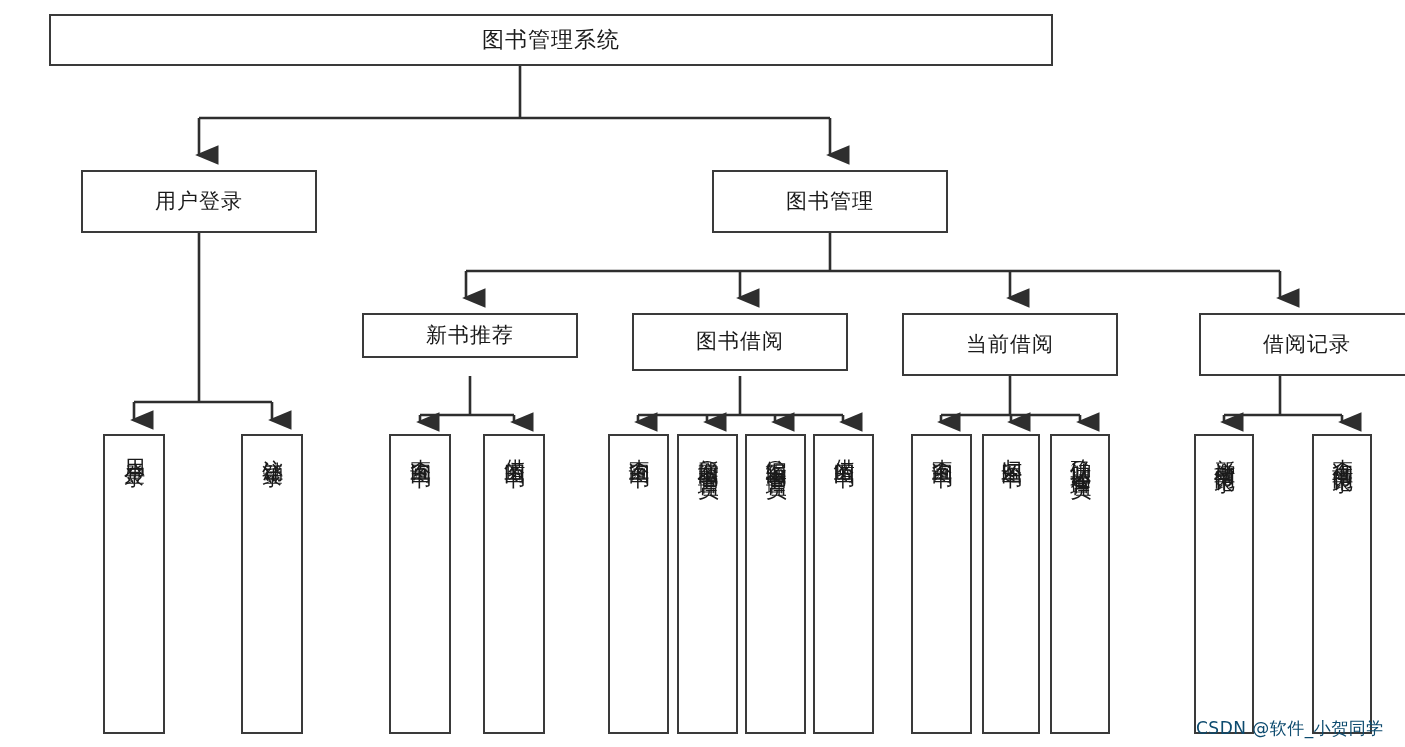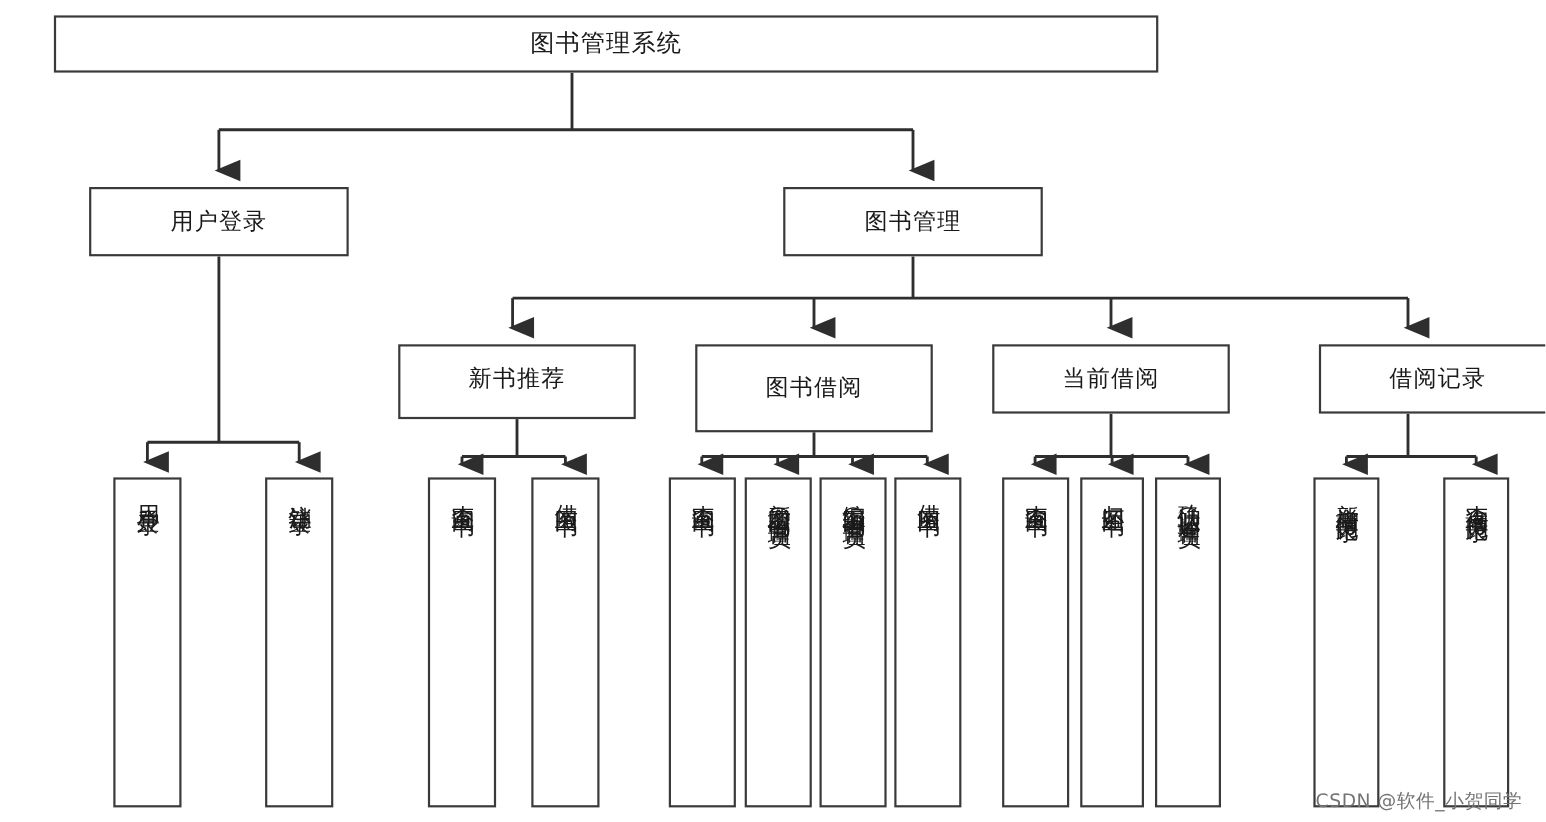--- a/index.html
+++ b/index.html
@@ -52,21 +52,21 @@
     white-space: nowrap;
     color: #1a1a1a;
   }
   .node.root {
     font-size: 22px;
     margin-left: 31px;
   }
   .watermark {
     position: absolute;
     font-size: 17px;
-    color: #737373;
+    color: #0c4a6e;
     white-space: nowrap;
     letter-spacing: 0.5px;
   }
 </style>
 </head>
 <body>
 
 <div id="diagram-root">
 
   <svg class="wires" viewBox="0 0 1405 747" xmlns="http://www.w3.org/2000/svg">
@@ -123,24 +123,24 @@
     <span>图书管理系统</span>
   </div>
 
   <div class="node horizontal" style="left:81px; top:170px; width:236px; height:63px;">
     <span>用户登录</span>
   </div>
   <div class="node horizontal" style="left:712px; top:170px; width:236px; height:63px;text-align:right;">
     <span>图书管理</span>
   </div>
 
-  <div class="node horizontal" style="left:362px; top:313px; width:216px; height:68px;font-family:Liberation Mono, monospace;">
+  <div class="node horizontal" style="left:362px; top:313px; width:216px; height:45px;">
     <span>新书推荐</span>
   </div>
-  <div class="node horizontal" style="left:632px; top:313px; width:216px; height:80px;">
+  <div class="node horizontal" style="left:632px; top:313px; width:216px; height:58px;">
     <span>图书借阅</span>
   </div>
   <div class="node horizontal" style="left:902px; top:313px; width:216px; height:63px;">
     <span>当前借阅</span>
   </div>
   <div class="node horizontal" style="left:1172px; top:313px; width:216px; height:63px;margin-left:27px;">
     <span>借阅记录</span>
   </div>
 
   <div class="node vertical" style="left:103px; top:434px; width:62px; height:300px;">

